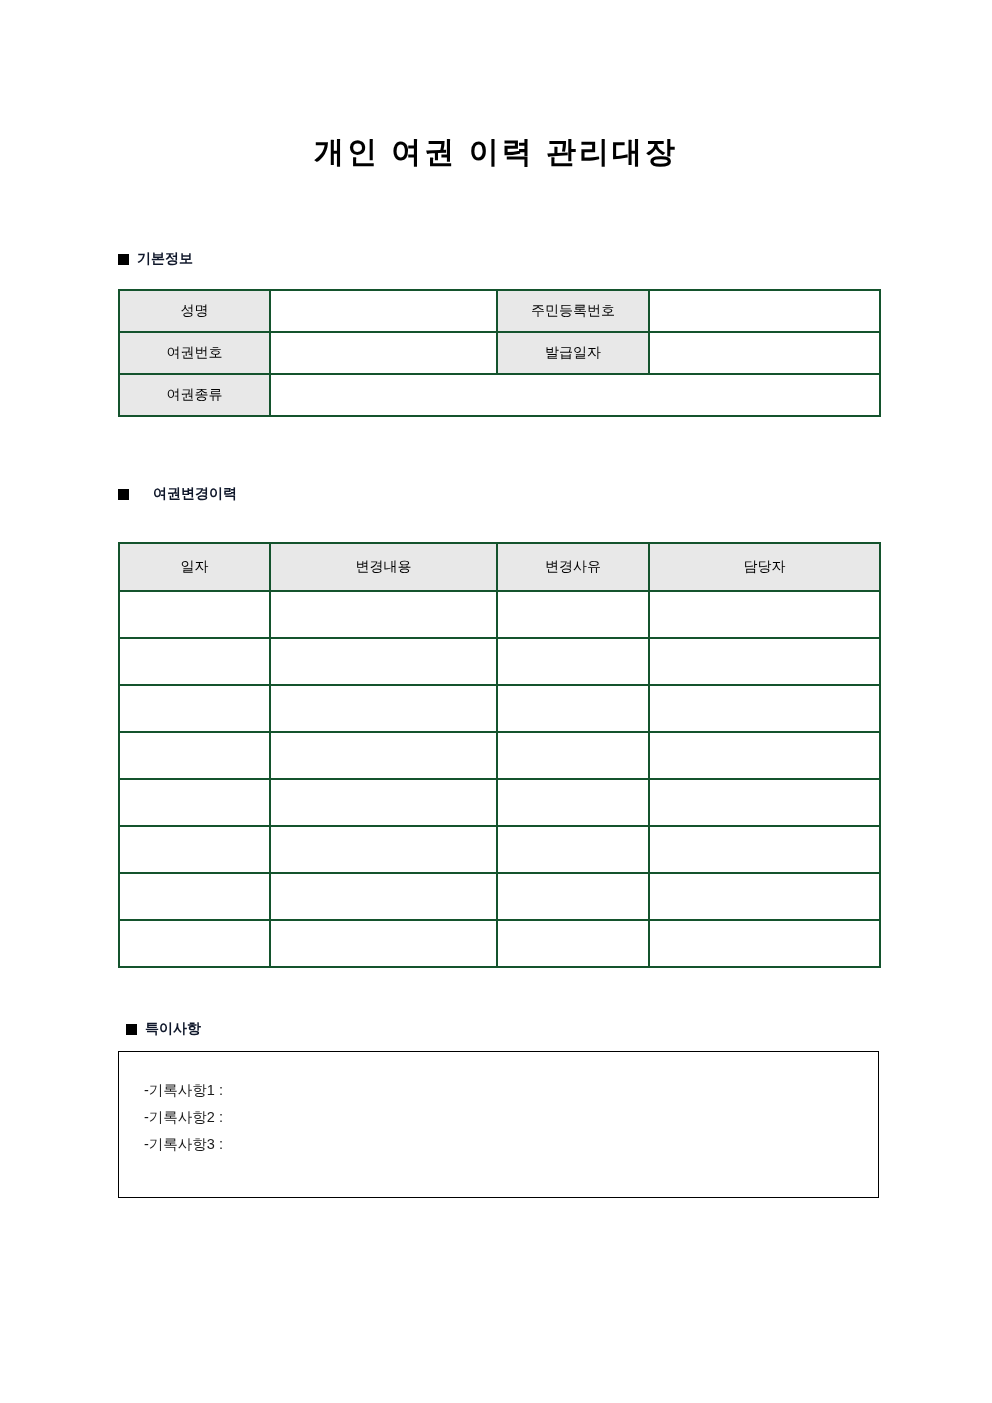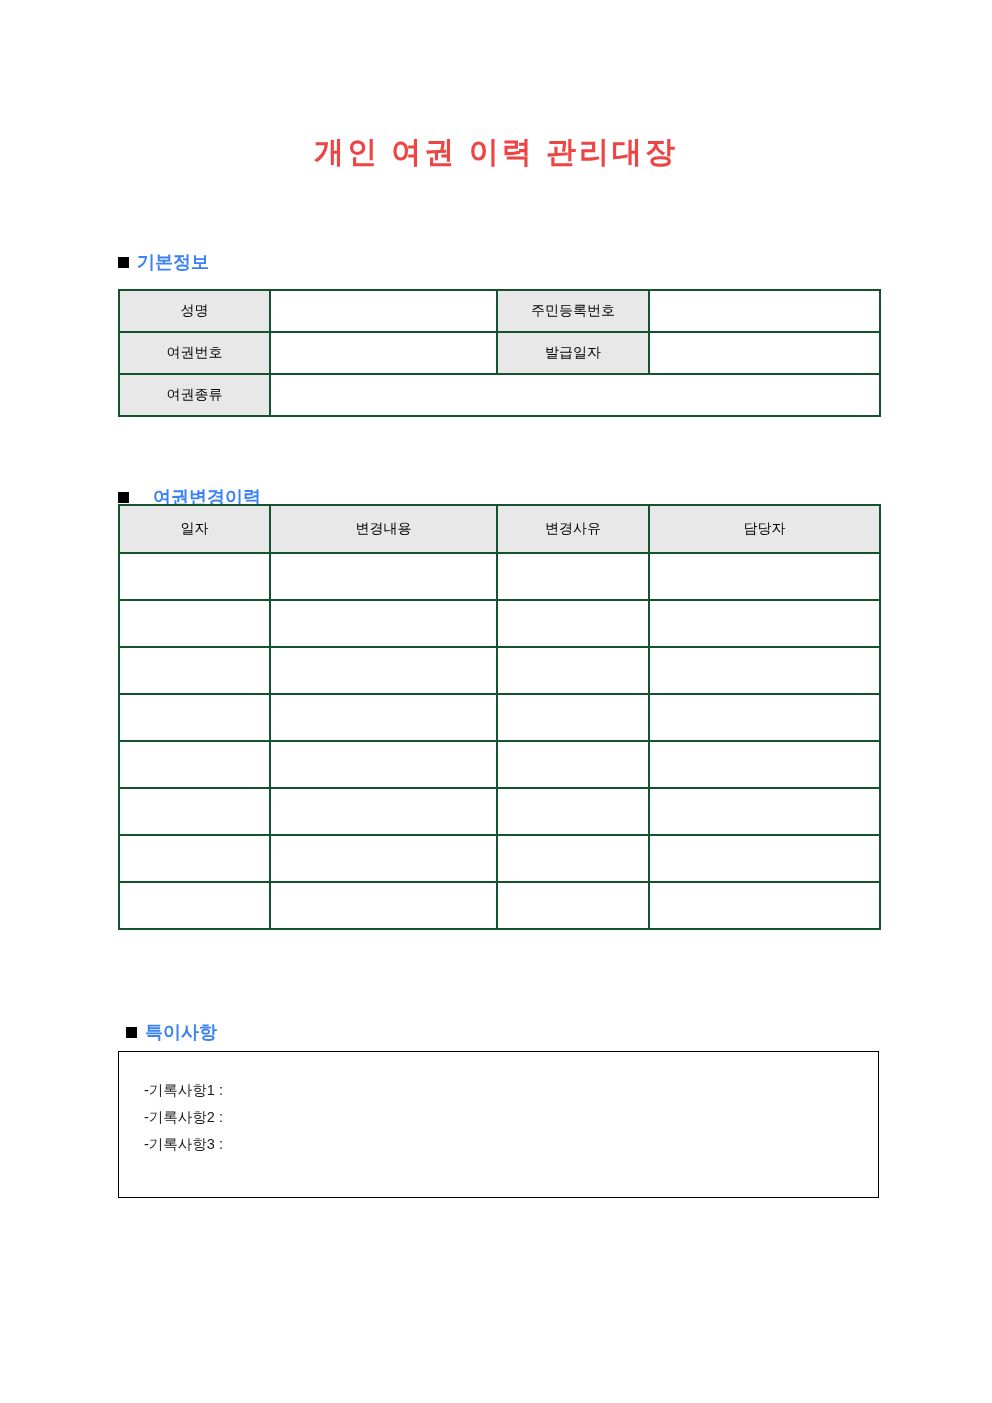--- a/index.html
+++ b/index.html
@@ -24,30 +24,30 @@
   
   .doc-title {
     position: absolute;
     left: 0;
     top: 132px;
     width: 992px;
     text-align: center;
     font-size: 30px;
     font-weight: bold;
     letter-spacing: 3px;
-    color: #ef4444;
+    color: #000000;
   }
 
   
   .section-heading {
     position: absolute;
     left: 118px;
-    font-size: 18px;
+    font-size: 14px;
     font-weight: bold;
-    color: #3b82f6;
+    color: #0f172a;
     display: flex;
     align-items: center;
     gap: 8px;
     white-space: nowrap;
   }
   .bullet-square {
     display: inline-block;
     width: 11px;
     height: 11px;
     background: #000000;
@@ -60,21 +60,21 @@
   
   .form-table {
     position: absolute;
     left: 118px;
     width: 761px;
     border-collapse: collapse;
     table-layout: fixed;
     font-size: 14px;
   }
   #table-basic  { top: 289px; }
-  #table-change { top: 504px; }
+  #table-change { top: 542px; }
 
   .form-table td,
   .form-table th {
     border: 2px solid #14532d;
     padding: 0 6px;
     text-align: center;
     vertical-align: middle;
     font-weight: normal;
     font-size: 14px;
     color: #000;

